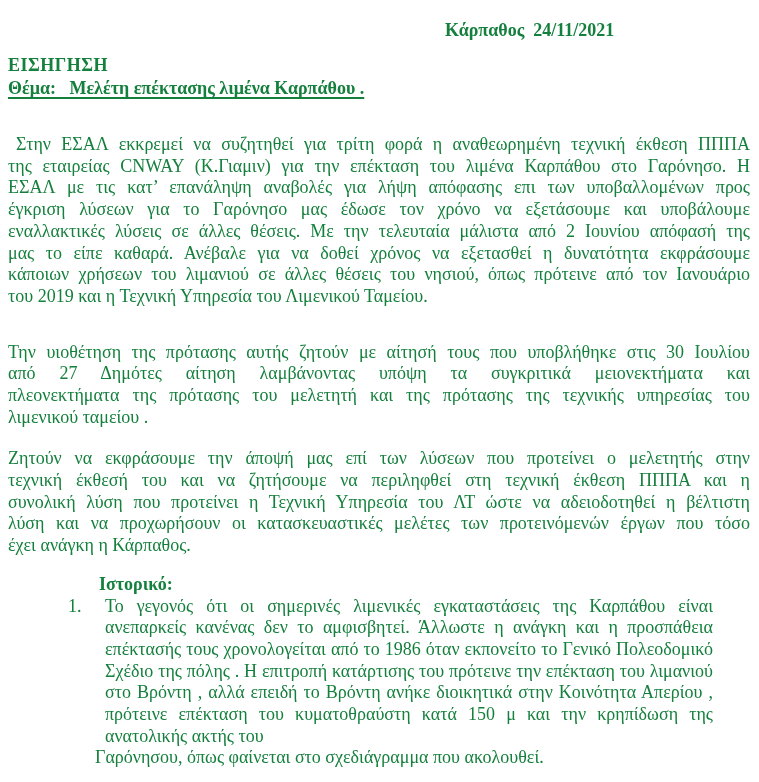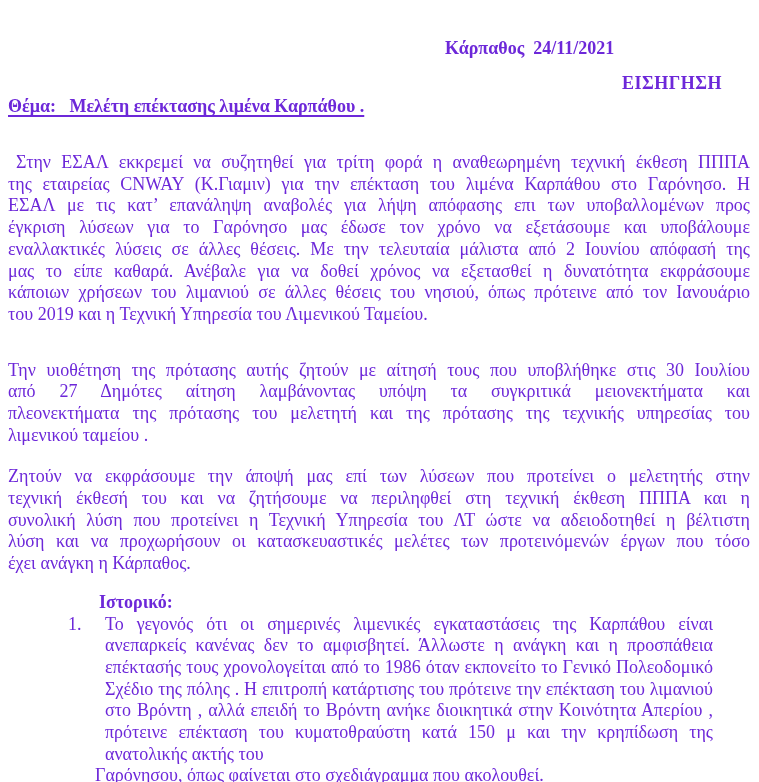--- a/index.html
+++ b/index.html
@@ -2,36 +2,36 @@
 <html><head>
 <meta charset="utf-8">
 <style>
   :root { --lh: 21.7px; }
   html, body { margin: 0; padding: 0; background: #ffffff; }
   .page {
     position: relative;
     width: 759px;
     height: 782px;
     box-sizing: border-box;
-    padding: 38px 9px 0 8px;
+    padding: 20px 9px 0 8px;
     background: #ffffff;
-    color: #6d28d9;
+    color: #15803d;
     font-family: "Liberation Serif", "DejaVu Serif", serif;
     font-size: 18px;
     line-height: var(--lh);
     overflow: hidden;
   }
   .bold { font-weight: bold; }
   .date-line {
     padding-left: 437px;
     white-space: pre-wrap;
   }
   .title {
     margin-top: 13px;
-    text-align: right;
+    text-align: left;
     padding-right: 28px;
     letter-spacing: 0.5px;
   }
   .subject {
     margin-top: 2px;
     white-space: pre-wrap;
     text-decoration: underline;
     text-decoration-thickness: 1.5px;
     text-underline-offset: 3px;
     font-family: Liberation Serif, serif;

